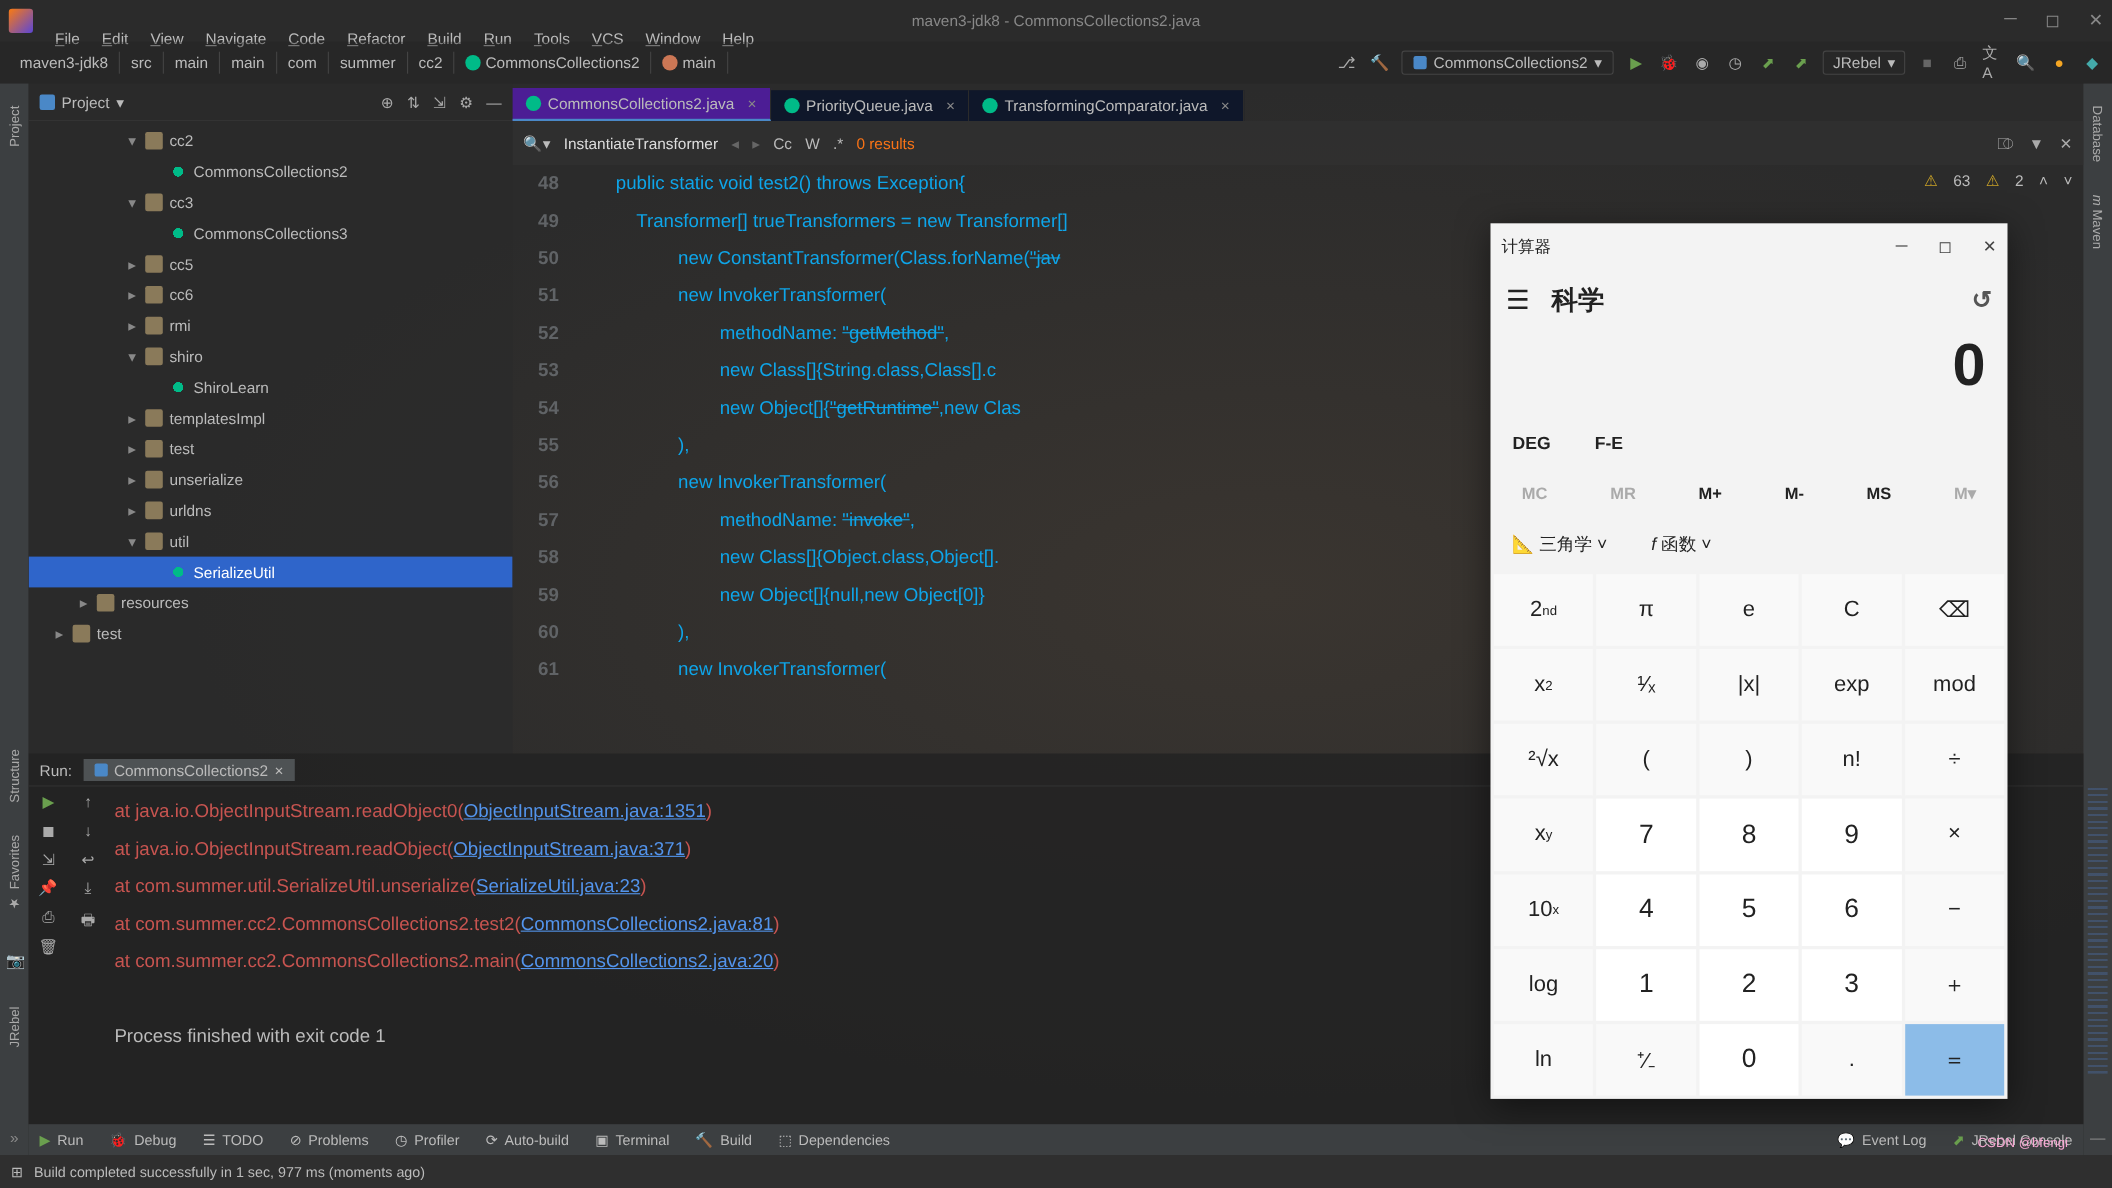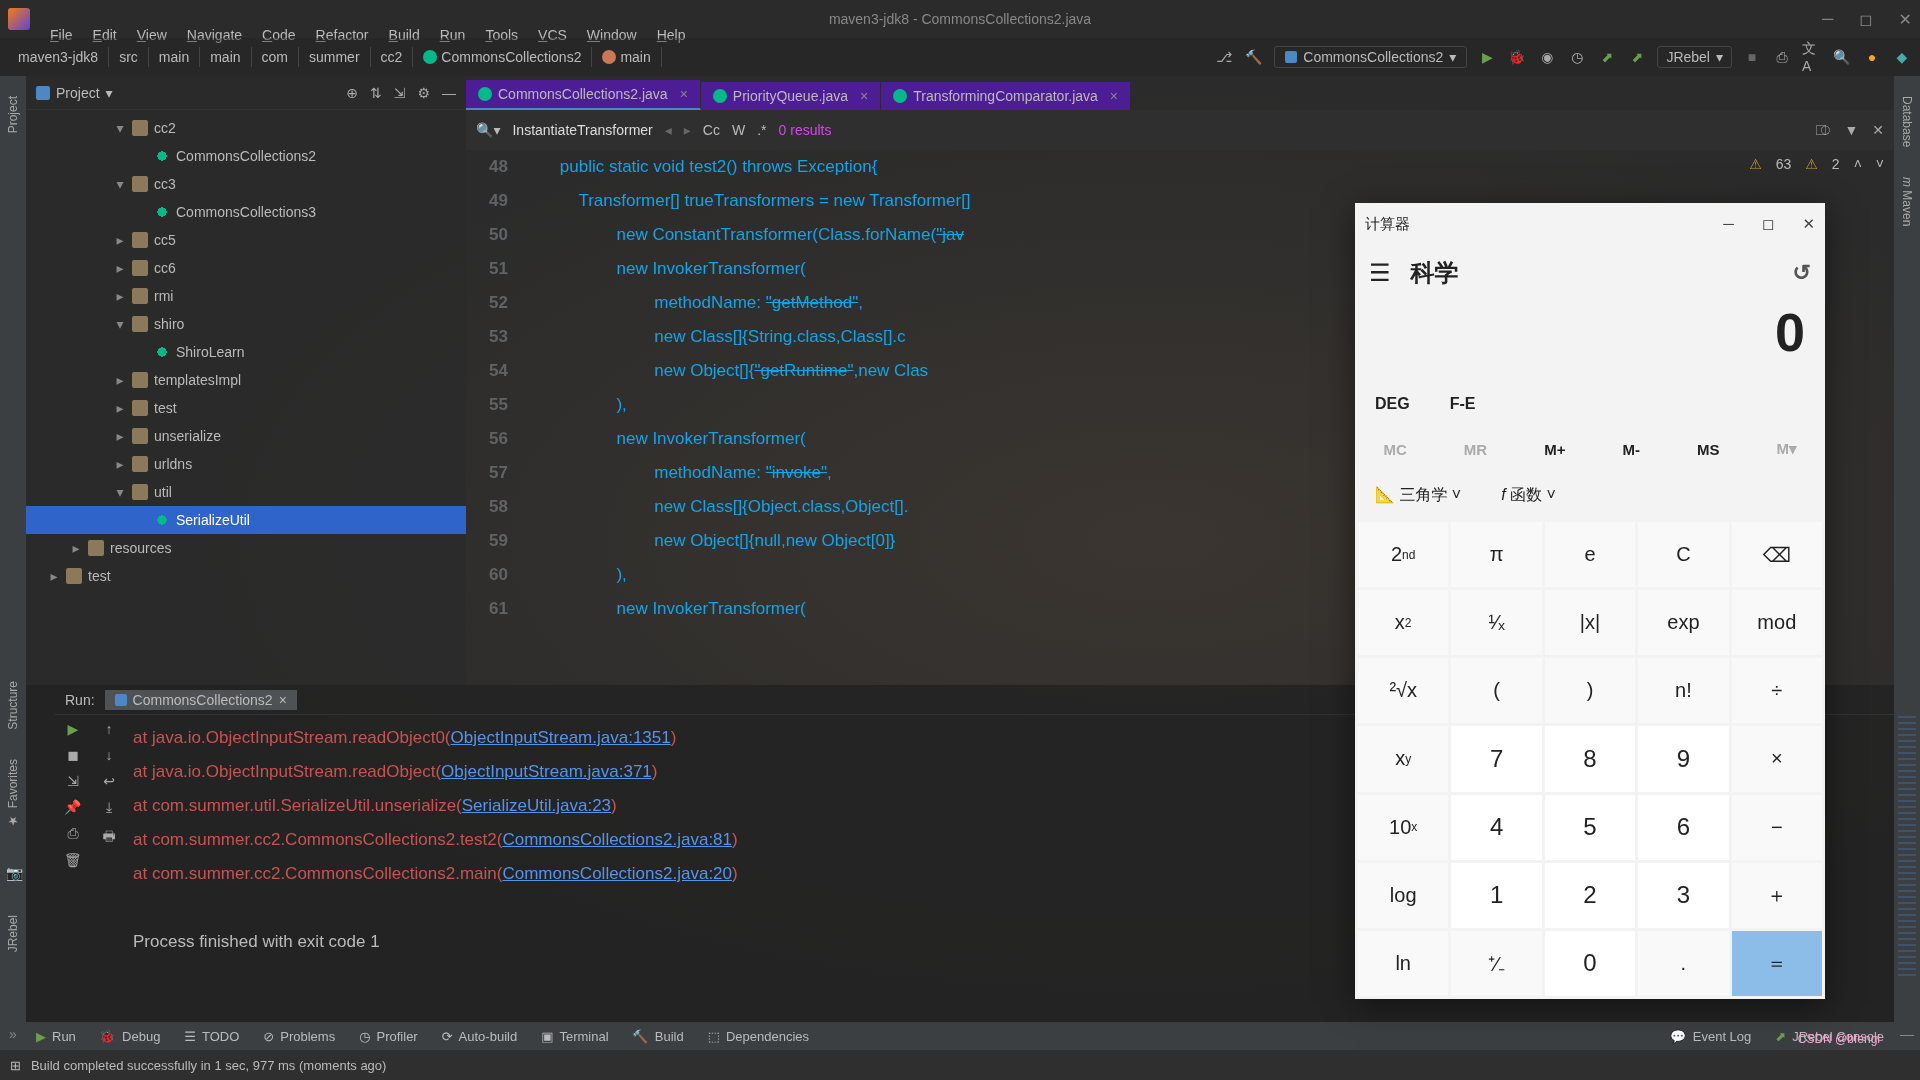--- a/index.html
+++ b/index.html
@@ -42,41 +42,41 @@
 .tree{overflow:auto;padding:4px 0;flex:1;}
 .trow{display:flex;align-items:center;height:28px;gap:6px;cursor:pointer;}
 .trow.sel{background:#2f65ca;color:#fff;}
 .tarrow{width:12px;text-align:center;color:#888;}
 .ticon{width:16px;height:16px;border-radius:2px;}
 .fold{background:#8a7a5a;}
 .cls{background:radial-gradient(circle,#0b8 40%,transparent 41%);}
 
 
 .etabs{position:absolute;left:466px;right:26px;top:76px;height:34px;display:flex;align-items:flex-end;z-index:2;}
-.etab{display:flex;align-items:center;gap:6px;padding:6px 12px;background:#4c1d95;border-right:1px solid #2b2b2b;color:#bbb;}
+.etab{display:flex;align-items:center;gap:6px;padding:6px 12px;background:#0f172a;border-right:1px solid #2b2b2b;color:#bbb;}
 .etab.active{background:#4c1d95;border-bottom:2px solid #4a88c7;}
 .etab .x{color:#888;margin-left:6px;}
 
 
 .findbar{position:absolute;left:466px;right:26px;top:110px;height:40px;display:flex;align-items:center;padding:0 10px;gap:12px;background:rgba(50,50,50,.6);z-index:2;}
 .findbar .q{color:#ddd;}
-.findbar .res{color:#d946ef;}
+.findbar .res{color:#f97316;}
 .findbar .ftools{margin-left:auto;display:flex;gap:14px;color:#aaa;}
 
 
 .warnbar{position:absolute;right:26px;top:150px;height:28px;display:flex;align-items:center;gap:14px;padding:0 10px;z-index:2;color:#bbb;}
 .warnbar .w{color:#c9a227;}
 
 
 .code{position:absolute;left:466px;right:26px;top:150px;bottom:395px;z-index:1;display:flex;font-family:'Consolas',monospace;font-size:17px;line-height:34px;overflow:hidden;}
 .gutter{width:56px;text-align:right;color:#606366;padding-right:14px;font-weight:bold;}
 .lines{flex:1;white-space:pre;color:#0ea5e9;}
 
 
-.runwin{position:absolute;left:26px;right:26px;bottom:58px;height:337px;background:rgba(34,34,34,.82);z-index:2;display:flex;flex-direction:column;padding-left:29px;}
+.runwin{position:absolute;left:26px;right:26px;bottom:58px;height:337px;background:rgba(34,34,34,.82);z-index:2;display:flex;flex-direction:column;}
 .runhdr{height:30px;display:flex;align-items:center;padding:0 10px;gap:10px;border-bottom:1px solid #333;}
 .runbody{flex:1;display:flex;}
 .runside{width:36px;display:flex;flex-direction:column;align-items:center;padding-top:6px;gap:10px;color:#aaa;}
 .runside2{width:36px;display:flex;flex-direction:column;align-items:center;padding-top:6px;gap:10px;color:#aaa;}
 .console{flex:1;font-family:'Consolas',monospace;font-size:17px;line-height:34px;color:#bbb;padding:6px;overflow:hidden;}
 .at{color:#c75450;}
 .lnk{color:#5394ec;text-decoration:underline;}
 
 
 .btools{position:absolute;left:26px;right:26px;bottom:30px;height:28px;display:flex;align-items:center;gap:24px;padding:0 10px;background:#3c3f41;z-index:2;font-size:13px;}

